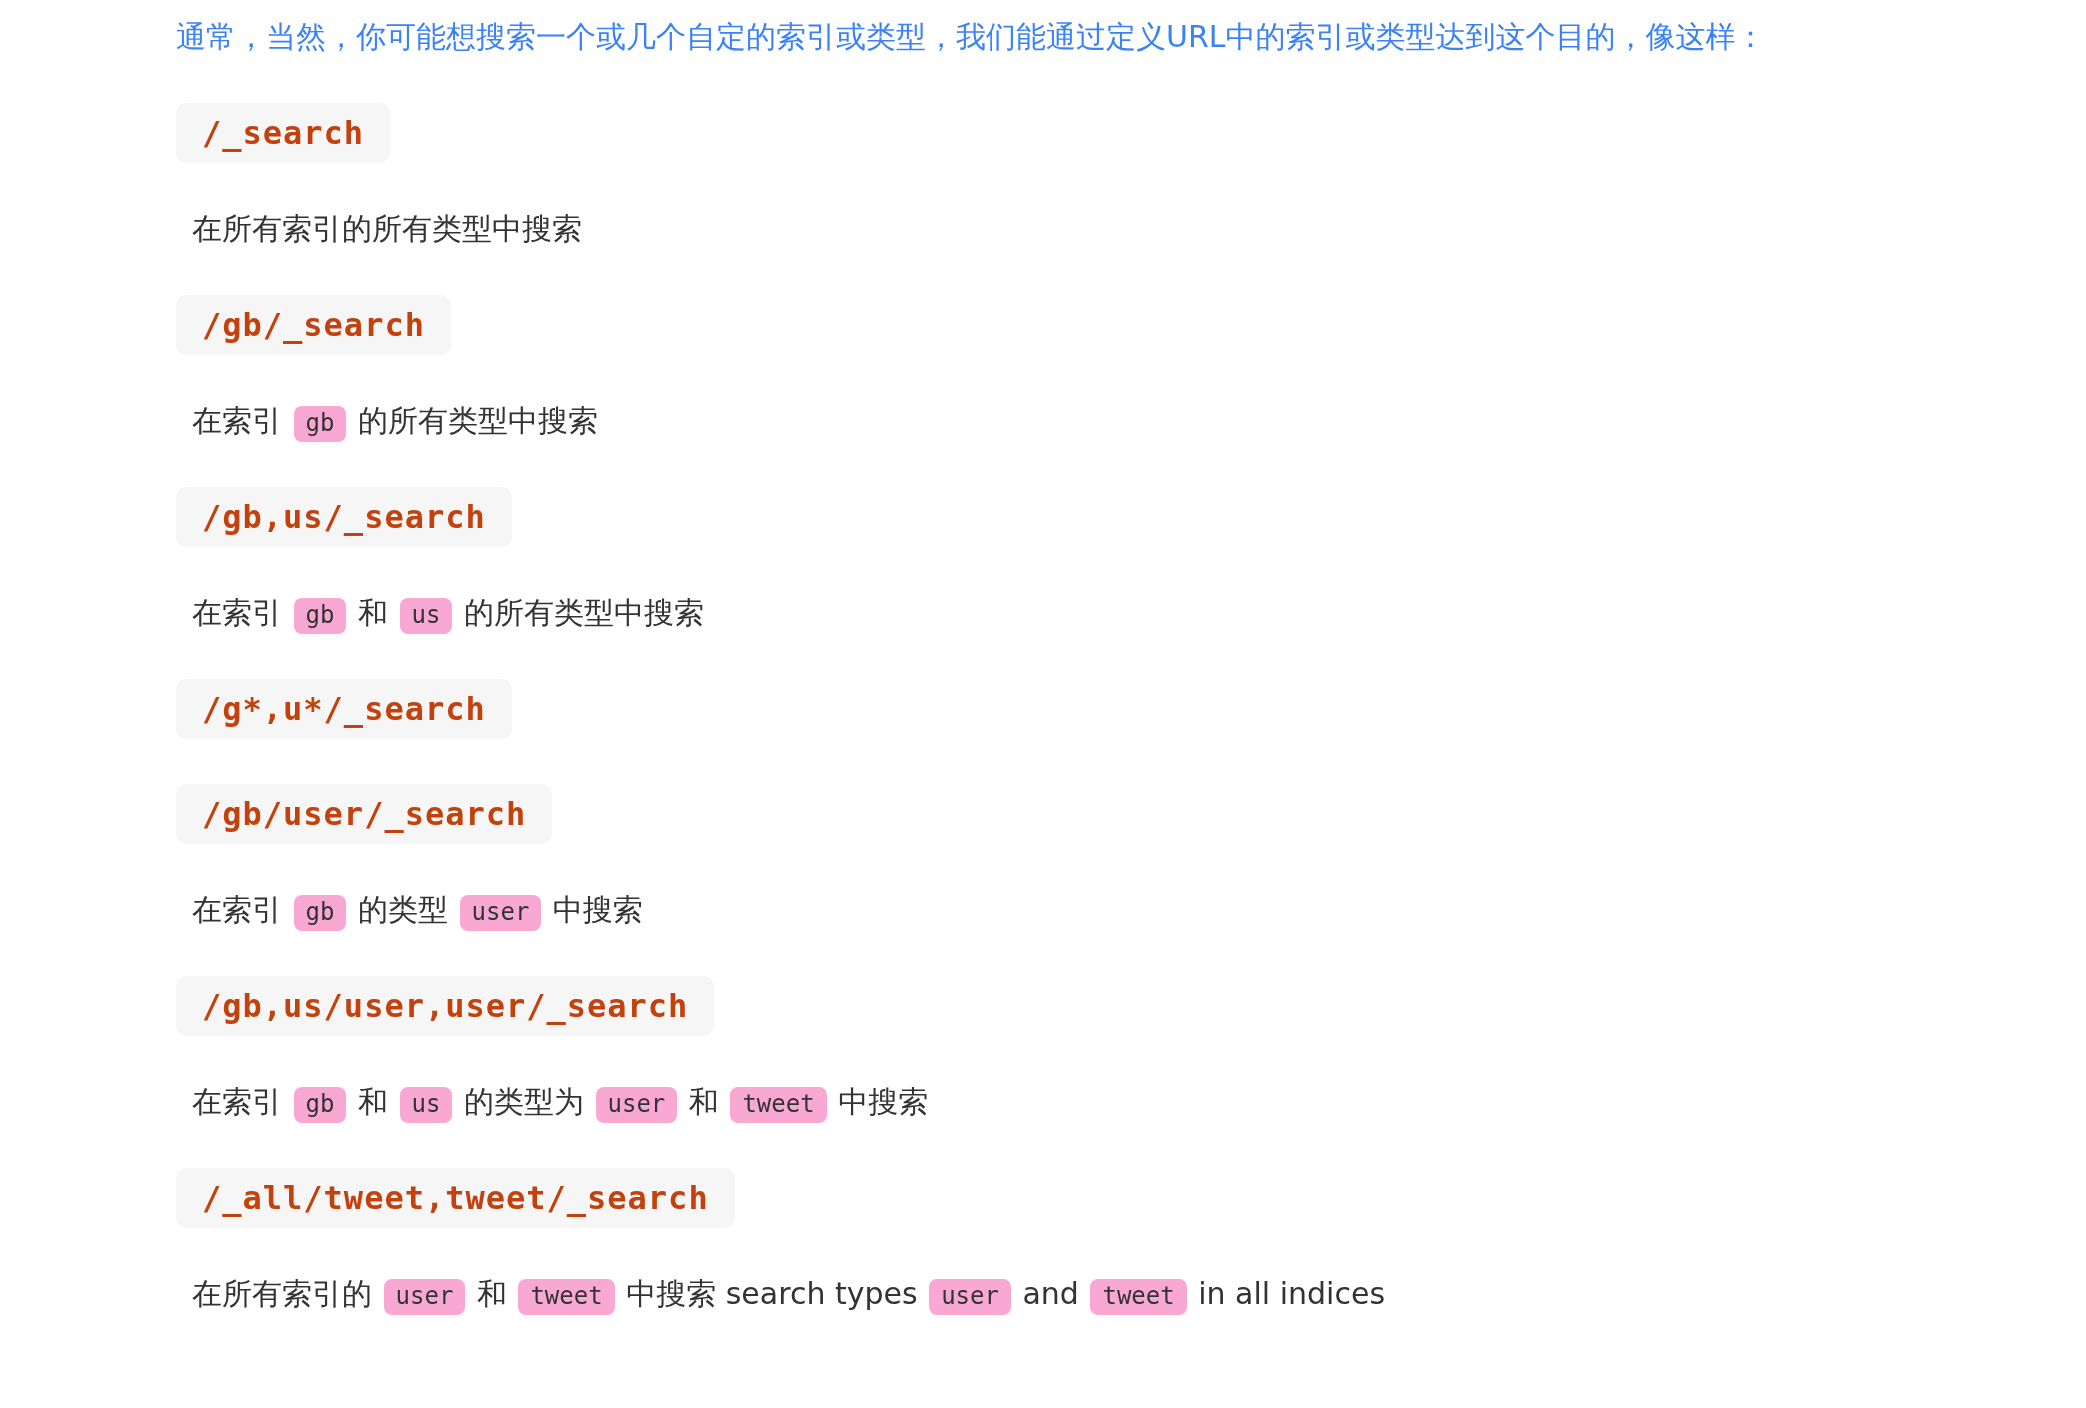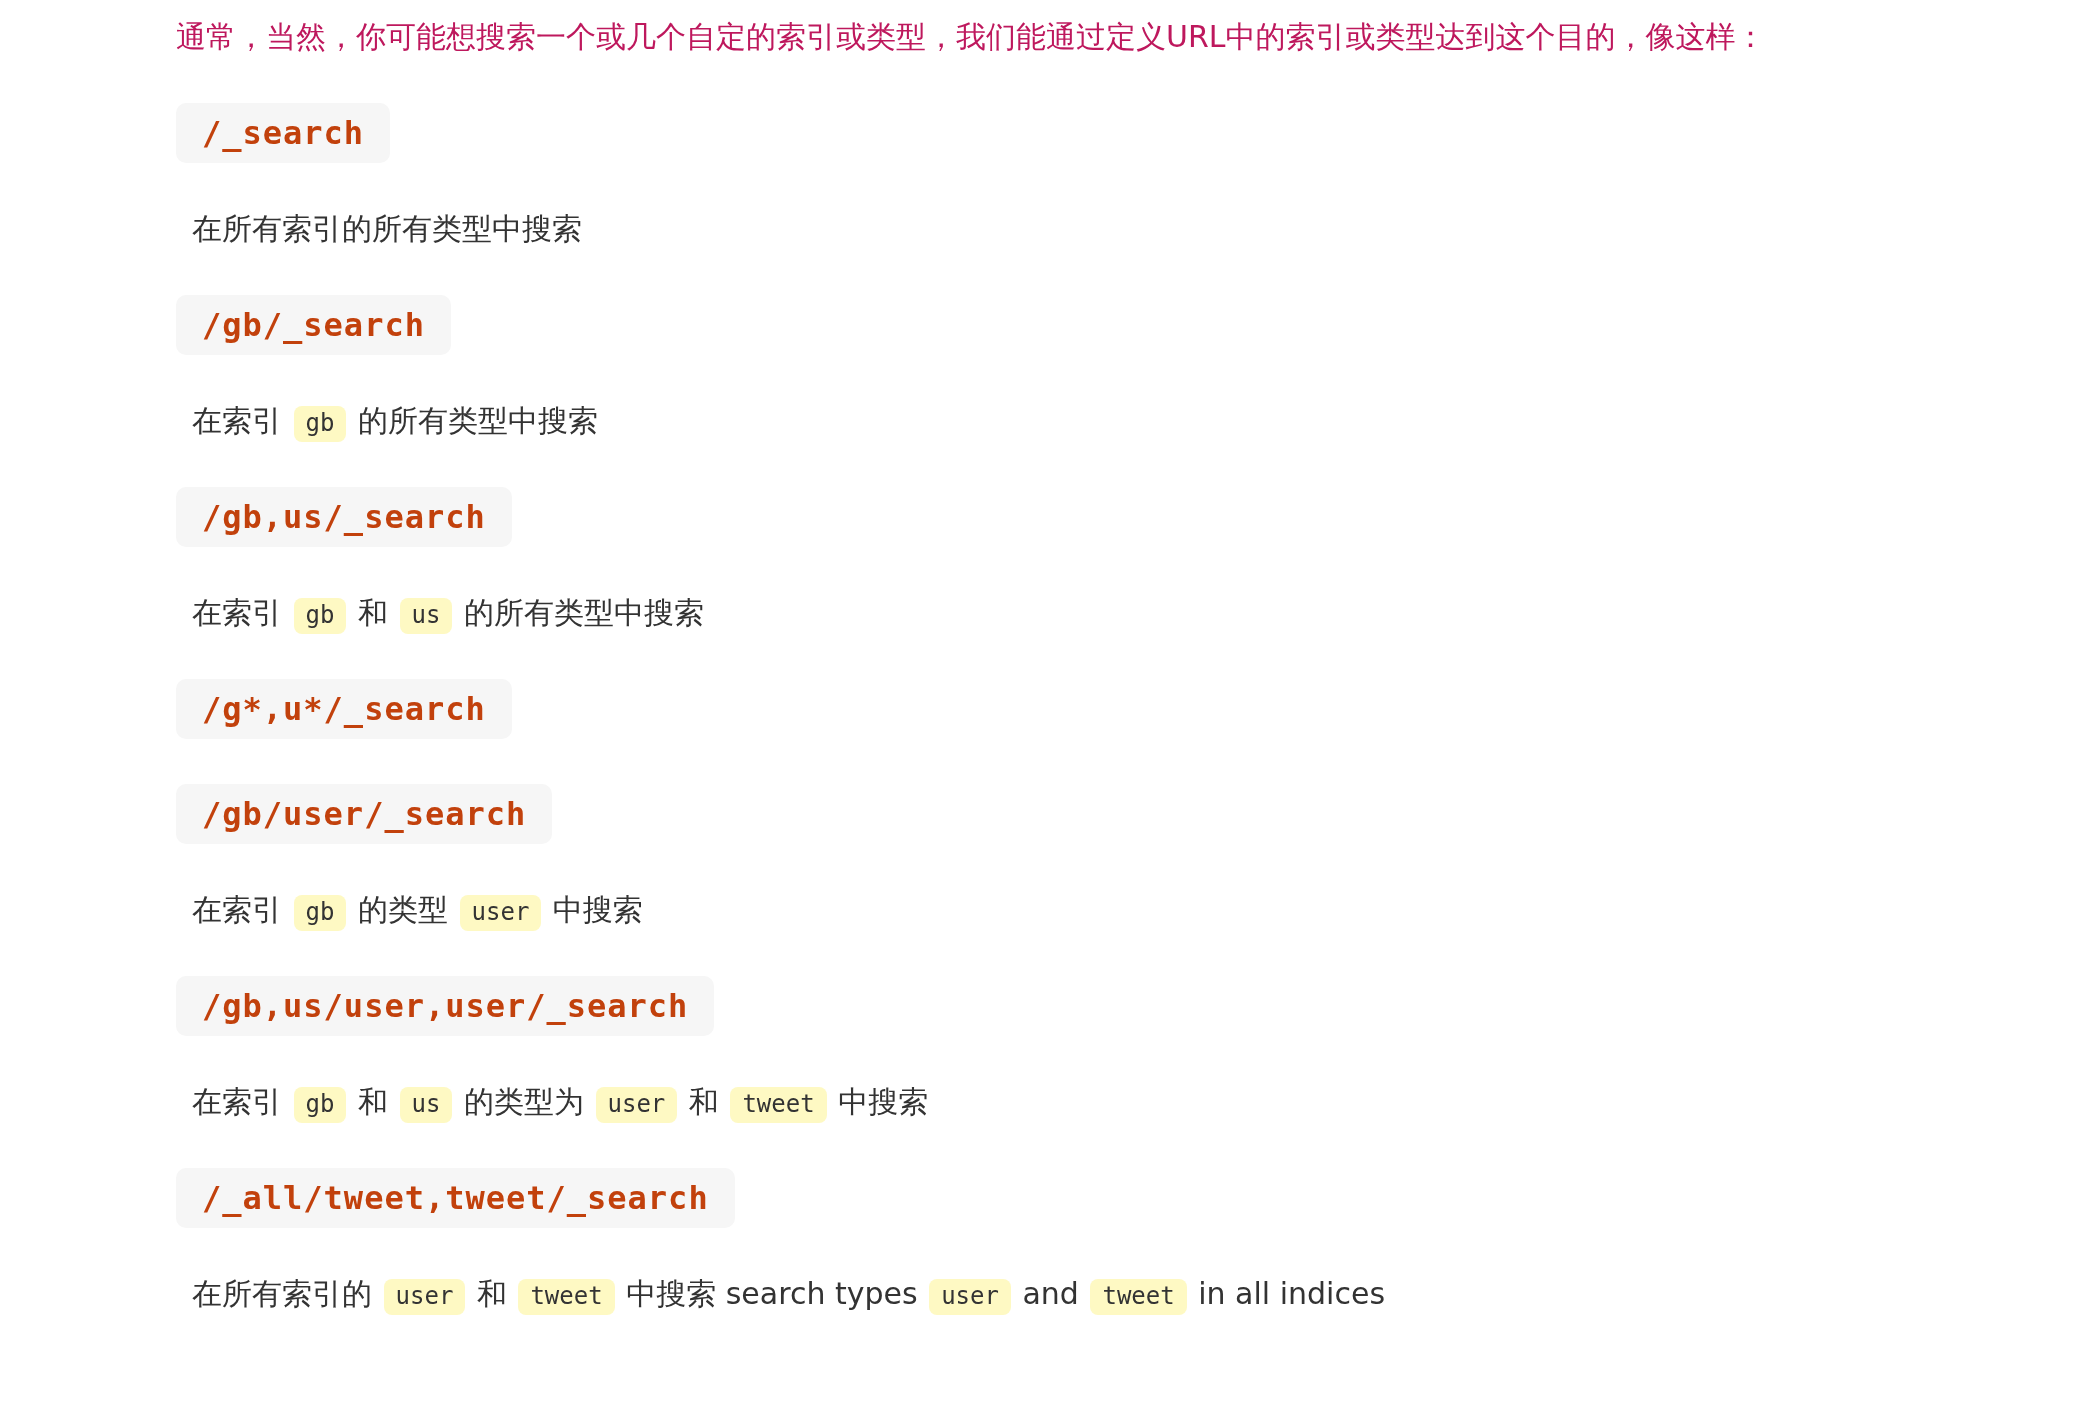--- a/index.html
+++ b/index.html
@@ -15,21 +15,21 @@
     color: #333333;
   }
   .doc-content {
     padding: 16px 60px 0 176px;
     box-sizing: border-box;
   }
   .intro {
     font-size: 30px;
     line-height: 42px;
     margin: 0 0 45px 0;
-    color: #be185d;
+    color: #3b82f6;
   }
   .code-block {
     display: table;
     background: #f6f6f6;
     border-radius: 10px;
     padding: 13px 26px;
     margin: 0 0 45px 0;
     font-family: "DejaVu Sans Mono", "Liberation Mono", monospace;
     font-weight: bold;
     font-size: 32px;
@@ -42,21 +42,21 @@
     font-family: inherit;
   }
   .desc {
     font-size: 30px;
     line-height: 42px;
     margin: 0 0 45px 16px;
     color: #333333;
   }
   .inline-code {
     display: inline-block;
-    background: #fef9c3;
+    background: #f9a8d4;
     border-radius: 8px;
     padding: 2px 12px 4px 12px;
     margin: 0 2px;
     font-family: "DejaVu Sans Mono", "Liberation Mono", monospace;
     font-size: 24px;
     line-height: 30px;
     color: #333333;
     vertical-align: baseline;
   }
 </style>

